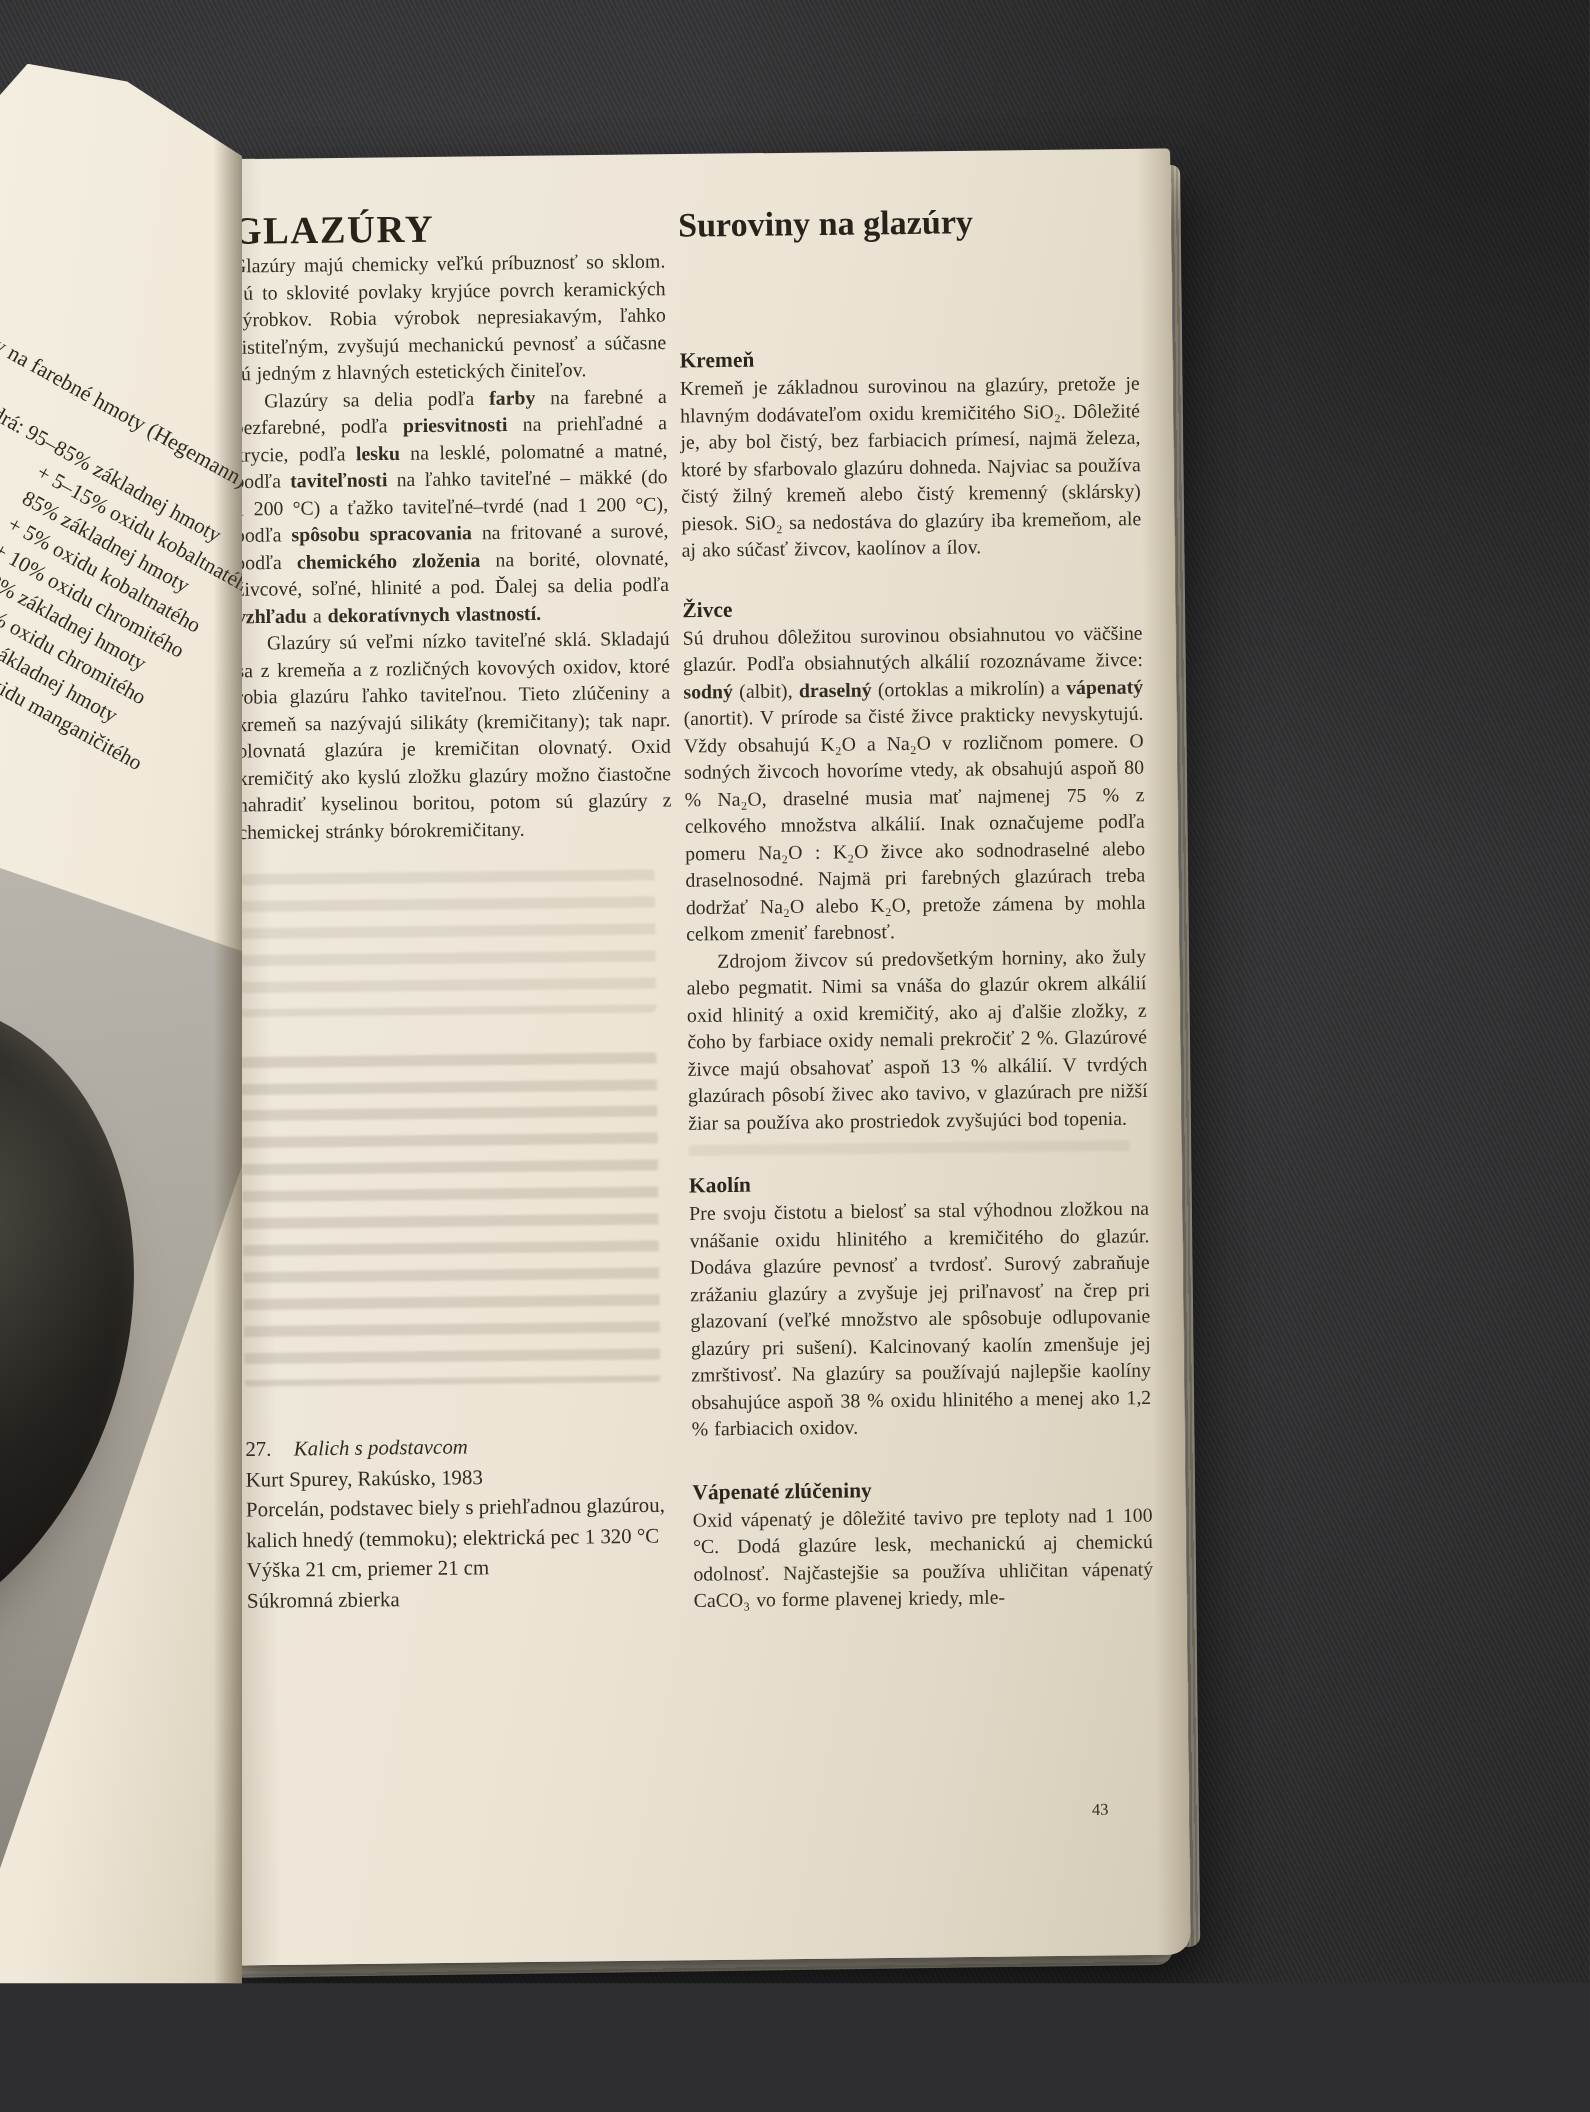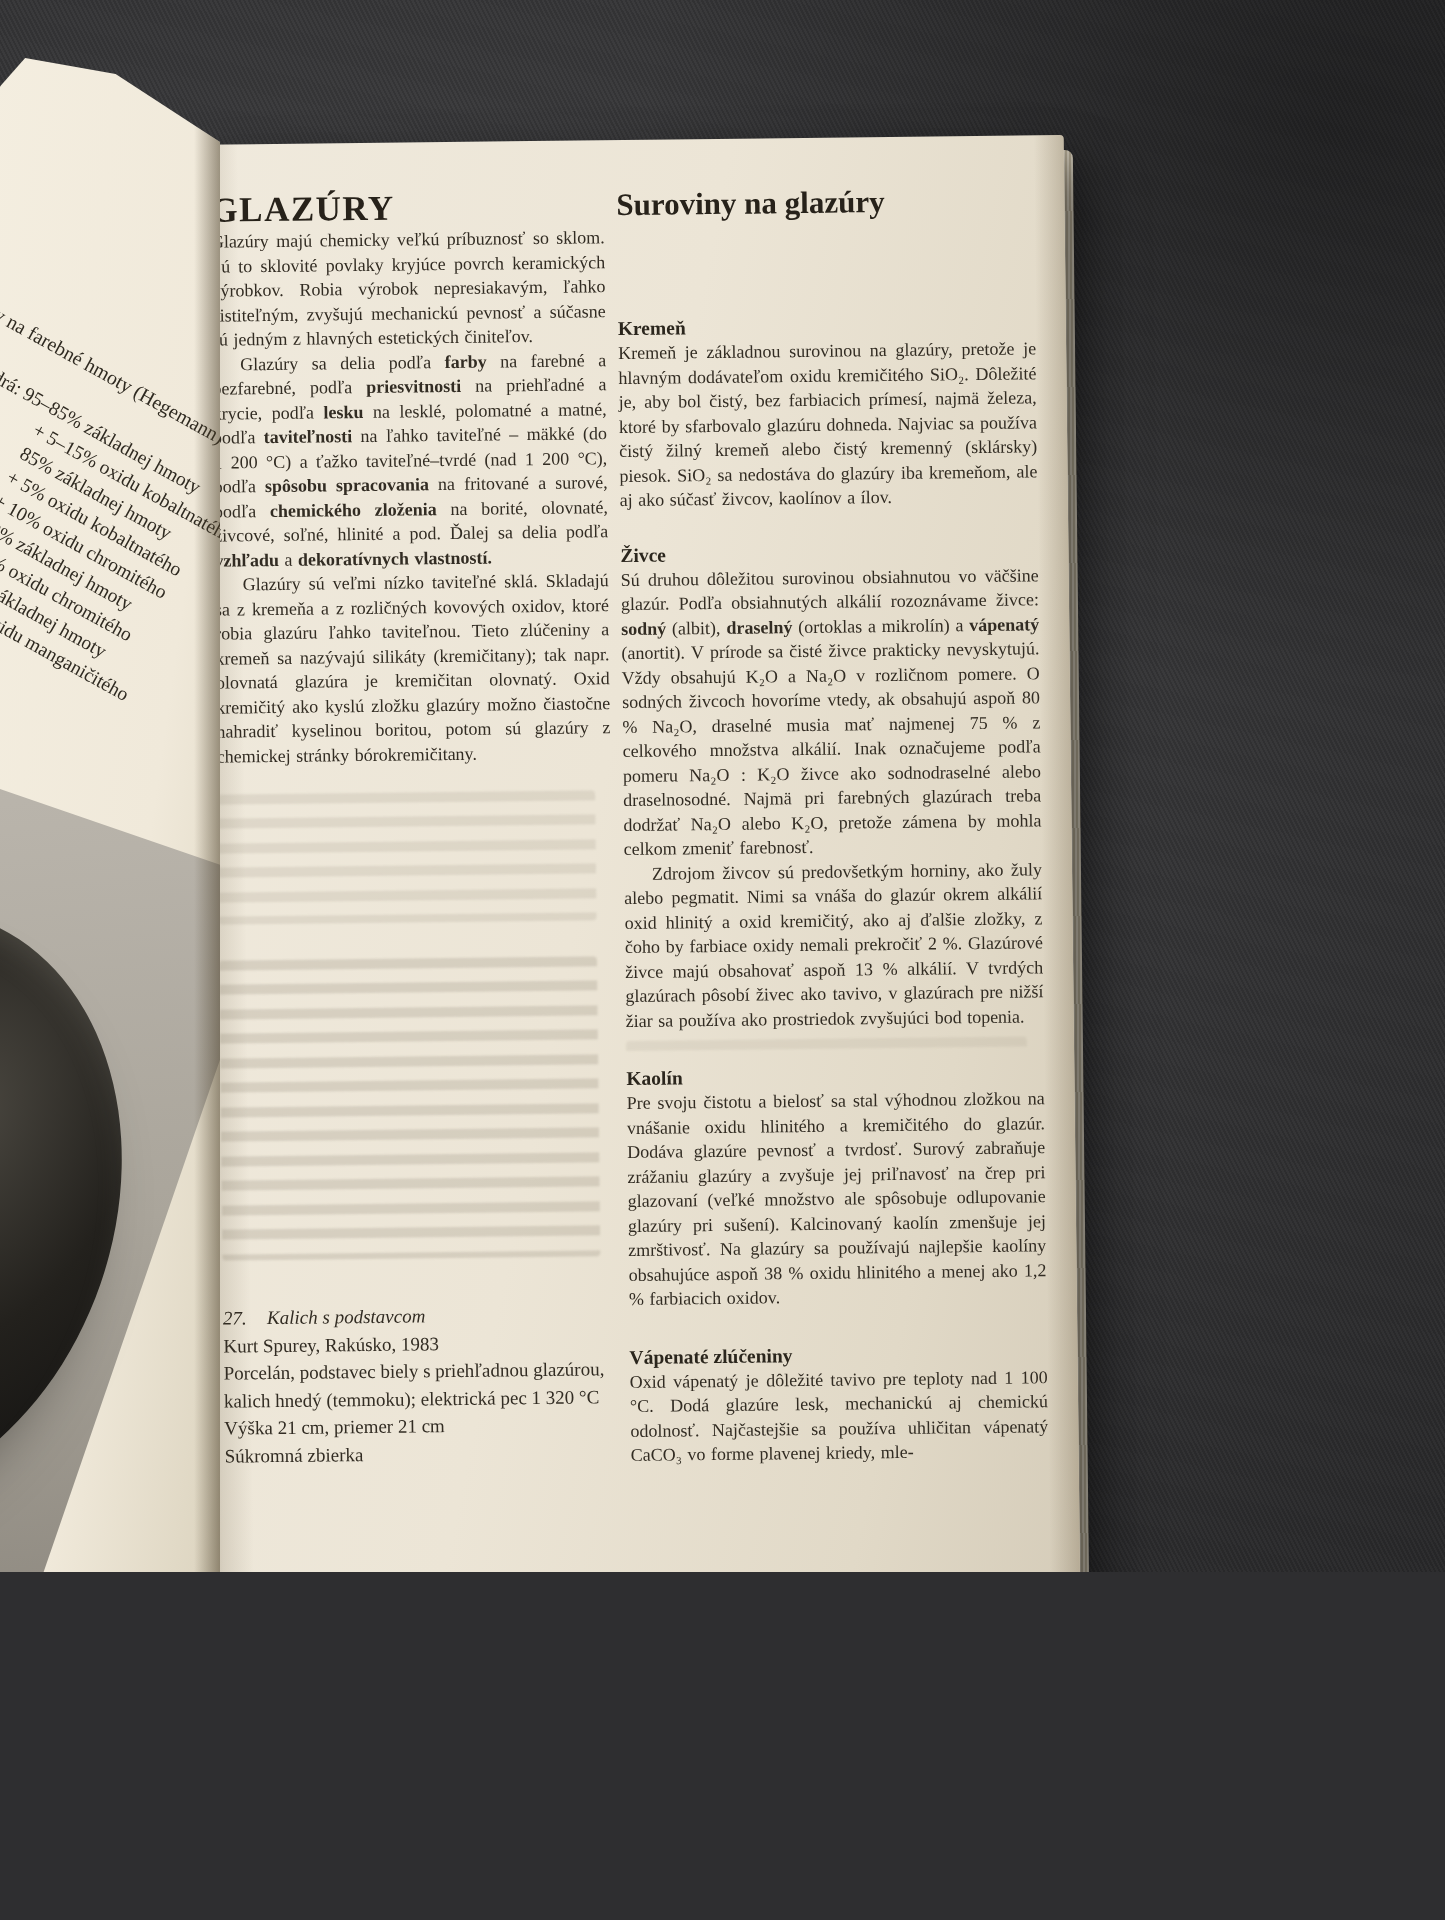--- a/index.html
+++ b/index.html
@@ -1,16 +1,16 @@
 <!DOCTYPE html>
 <html><head>
 <meta charset="utf-8">
 <style>
   html,body{margin:0;padding:0;background:#2e2e30;}
-  .scene{position:relative;width:1445px;height:1572px;overflow:hidden;
+  .scene{position:relative;width:1445px;height:1803px;overflow:hidden;
     font-family:"Liberation Serif","DejaVu Serif",serif;}
   
   .fabric{position:absolute;inset:0;z-index:0;
     background:
       radial-gradient(120% 95% at 28% 38%, rgba(255,255,255,0.055), rgba(0,0,0,0.30)),
       radial-gradient(80% 60% at 92% 8%, rgba(0,0,0,0.35), rgba(0,0,0,0) 60%),
       repeating-linear-gradient(63deg,#3c3c3e 0 2px,#323234 2px 4px),
       repeating-linear-gradient(-27deg,rgba(255,255,255,0.035) 0 1px,rgba(0,0,0,0) 1px 3px),
       #353537;}
   
@@ -39,21 +39,21 @@
   p.body{font-size:18px;line-height:24.5px;margin:0;text-align:justify;word-spacing:1px;}
   .b{font-weight:bold;}
   .ind{text-indent:28px;}
   .p1{margin-top:88px;}
   .ghost{width:96%;border-radius:4px;filter:blur(1px);
     background:repeating-linear-gradient(to bottom,rgba(118,110,92,.32) 0 10px,rgba(0,0,0,0) 10px 24.5px);}
   .ghost1{height:130px;margin-top:26px;opacity:.42;}
   .ghost2{height:300px;margin-top:36px;opacity:.6;}
   .ghost3{height:22px;margin-top:8px;opacity:.3;}
   .caption{margin-top:44px;font-size:19px;line-height:27.5px;}
-  .cap-num{display:inline-block;min-width:44px;font-style:italic;}
+  .cap-num{display:inline-block;min-width:44px;}
   .cap-title{font-style:italic;}
   .h3-kremen{margin-top:94px;}
   .p-kremen,.p-zivce1,.p-kaolin,.p-vap{margin-top:15px;}
   .h3-zivce{margin-top:31px;}
   .h3-kaolin{margin-top:4px;}
   .h3-vap{margin-top:34px;}
   .pageno{position:absolute;right:73px;top:1502px;font-size:15px;color:#322c23;}
   
   .left-page{position:absolute;left:-12px;top:48px;width:232px;height:1872px;z-index:3;overflow:hidden;
     background:linear-gradient(98deg,#f4eee0 0%,#f0e9da 55%,#ded6c2 86%,#c9c0aa 100%);

